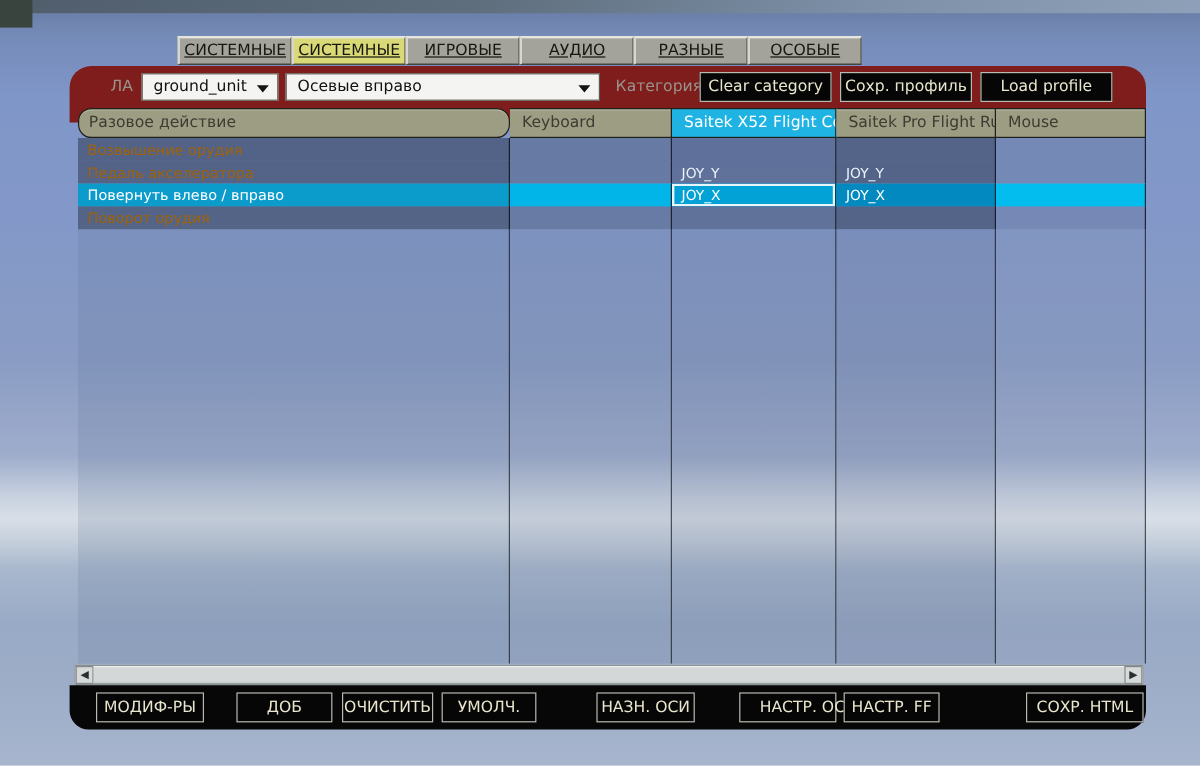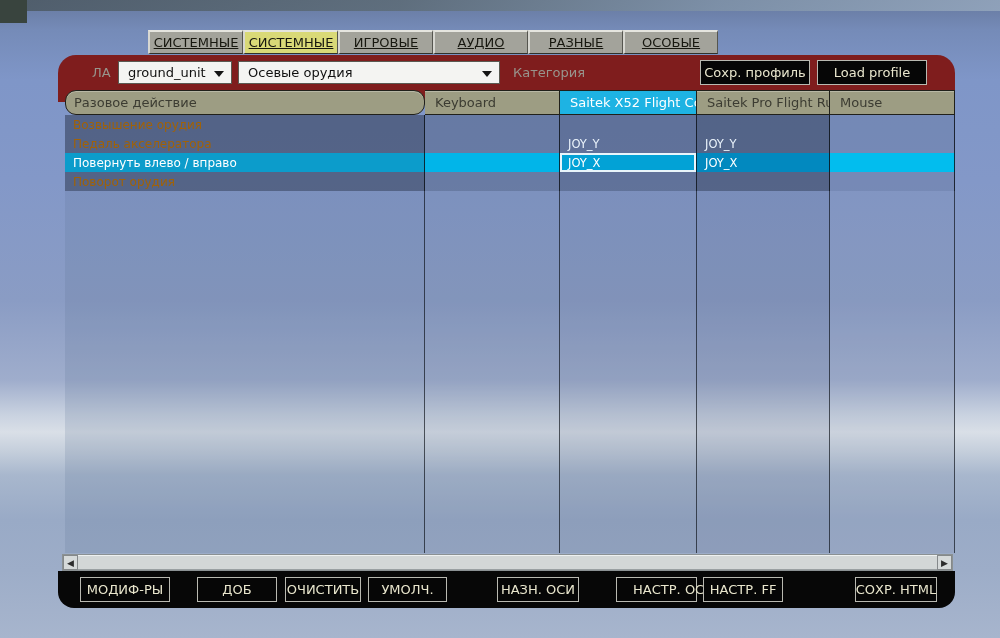--- a/index.html
+++ b/index.html
@@ -99,24 +99,25 @@
   <div class="tab">ОСОБЫЕ</div>
 </div>
 
 <div class="toolbar">
   <span class="lbl" style="left:34px;">ЛА</span>
   <div class="dd" style="left:60px; width:114px;">
     <span>ground_unit</span>
     <span class="arr"></span>
   </div>
   <div class="dd" style="left:180px; width:262px;">
-    <span>Осевые орудия</span>
+    <span>Осевые вправо</span>
     <span class="arr"></span>
   </div>
   <span class="lbl" style="left:455px;">Категория</span>
+  <div class="tbtn" style="left:525px; width:110px;">Clear category</div>
   <div class="tbtn" style="left:642px; width:110px;">Сохр. профиль</div>
   <div class="tbtn" style="left:759px; width:110px;">Load profile</div>
 </div>
 
 <div class="thead">
   <div class="th w1">Разовое действие</div>
   <div class="th w2">Keyboard</div>
   <div class="th w3 sel">Saitek X52 Flight Co</div>
   <div class="th w4">Saitek Pro Flight Rud</div>
   <div class="th w5">Mouse</div>
@@ -167,14 +168,14 @@
 </div>
 
 <div class="botbar">
   <div class="bbtn" style="left:22px;  width:90px;">МОДИФ-РЫ</div>
   <div class="bbtn" style="left:139px; width:80px;">ДОБ</div>
   <div class="bbtn" style="left:227px; width:76px;">ОЧИСТИТЬ</div>
   <div class="bbtn" style="left:310px; width:79px;">УМОЛЧ.</div>
   <div class="bbtn" style="left:439px; width:82px;">НАЗН. ОСИ</div>
   <div class="bbtn" style="left:558px; width:81px;padding-left:34px;">НАСТР. ОСИ</div>
   <div class="bbtn" style="left:645px; width:80px;">НАСТР. FF</div>
-  <div class="bbtn" style="left:797px; width:82px;">СОХР. HTML</div>
+  <div class="bbtn" style="left:797px; width:98px;">СОХР. HTML</div>
 </div>
 
 </body></html>

